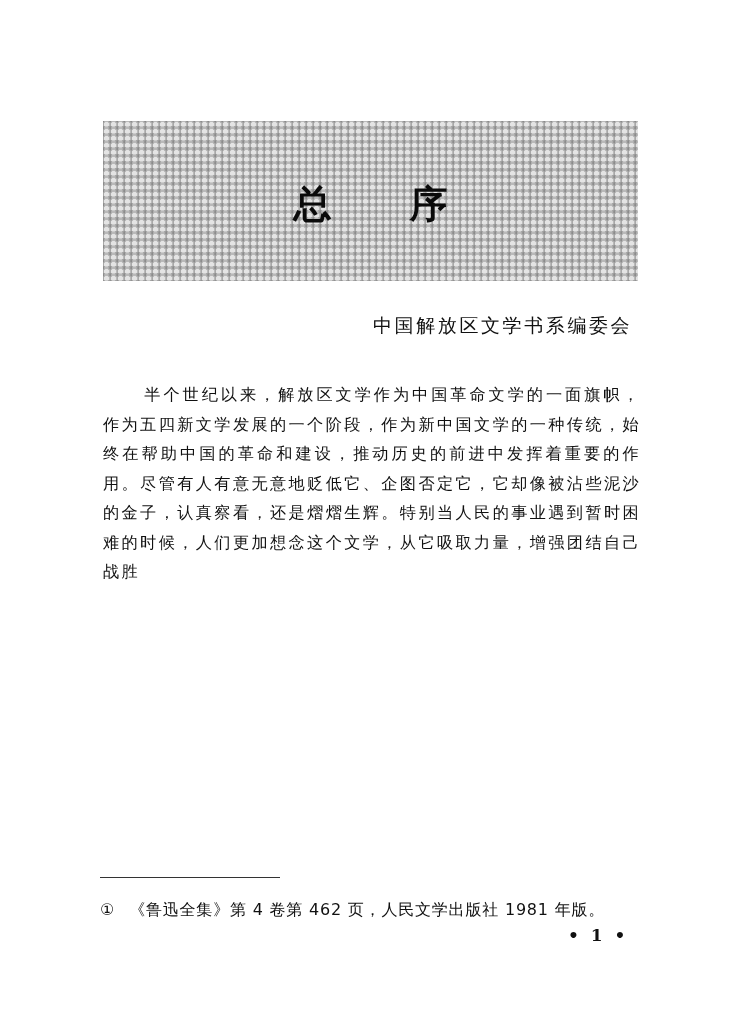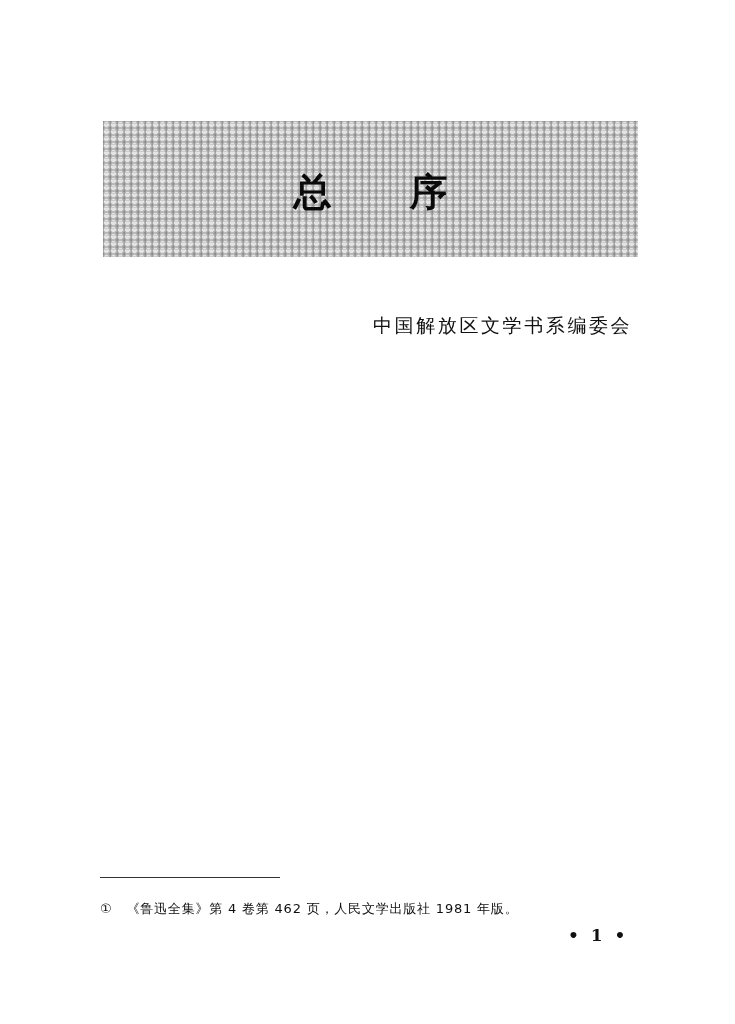--- a/index.html
+++ b/index.html
@@ -13,21 +13,21 @@
       position: relative;
       overflow: hidden;
       font-family: "DejaVu Serif", "Liberation Serif", serif;
       color: #111111;
     }
     .title-banner {
       position: absolute;
       left: 103px;
       top: 121px;
       width: 535px;
-      height: 136px;
+      height: 160px;
       background-color: #b9b9b9;
       background-image:
         radial-gradient(circle at 50% 50%, #e4e4e4 0 2.2px, transparent 2.8px),
         radial-gradient(circle at 50% 50%, #8a8a8a 0 1px, transparent 1.4px);
       background-size: 7px 7px, 7px 7px;
       background-position: 0 0, 3.5px 3.5px;
       display: flex;
       align-items: center;
       justify-content: center;
     }
@@ -80,21 +80,21 @@
       left: 100px;
       top: 877px;
       width: 180px;
       height: 0;
       border-top: 1px solid #333;
     }
     .footnote {
       position: absolute;
       left: 100px;
       top: 900px;
-      font-size: 13px;
+      font-size: 16px;
       letter-spacing: 0.8px;
       color: #111;
       font-family: "DejaVu Sans", "Liberation Sans", sans-serif;
       white-space: nowrap;
     }
     .footnote .fn-mark {
       margin-right: 14px;
     }
     .page-number {
       position: absolute;
@@ -110,20 +110,21 @@
 </head>
 <body>
 
 <div class="title-banner">
   <span class="title-text">总序</span>
 </div>
 
 <div class="editor-line">中国解放区文学书系编委会</div>
 
 <div class="body-text">
+  <p>半个世纪以来，解放区文学作为中国革命文学的一面旗帜，作为五四新文学发展的一个阶段，作为新中国文学的一种传统，始终在帮助中国的革命和建设，推动历史的前进中发挥着重要的作用。尽管有人有意无意地贬低它、企图否定它，它却像被沾些泥沙的金子，认真察看，还是熠熠生辉。特别当人民的事业遇到暂时困难的时候，人们更加想念这个文学，从它吸取力量，增强团结自己战胜</p>
 </div>
 
 <div class="footnote-rule"></div>
 
 <div class="footnote">
   <span class="fn-mark">①</span><span>《鲁迅全集》第 4 卷第 462 页，人民文学出版社 1981 年版。</span>
 </div>
 
 <div class="page-number">• 1 •</div>
 

